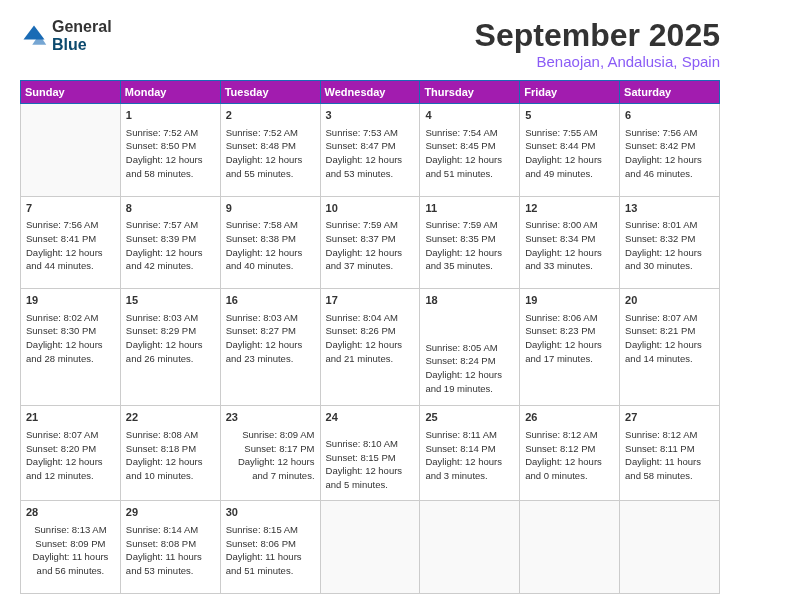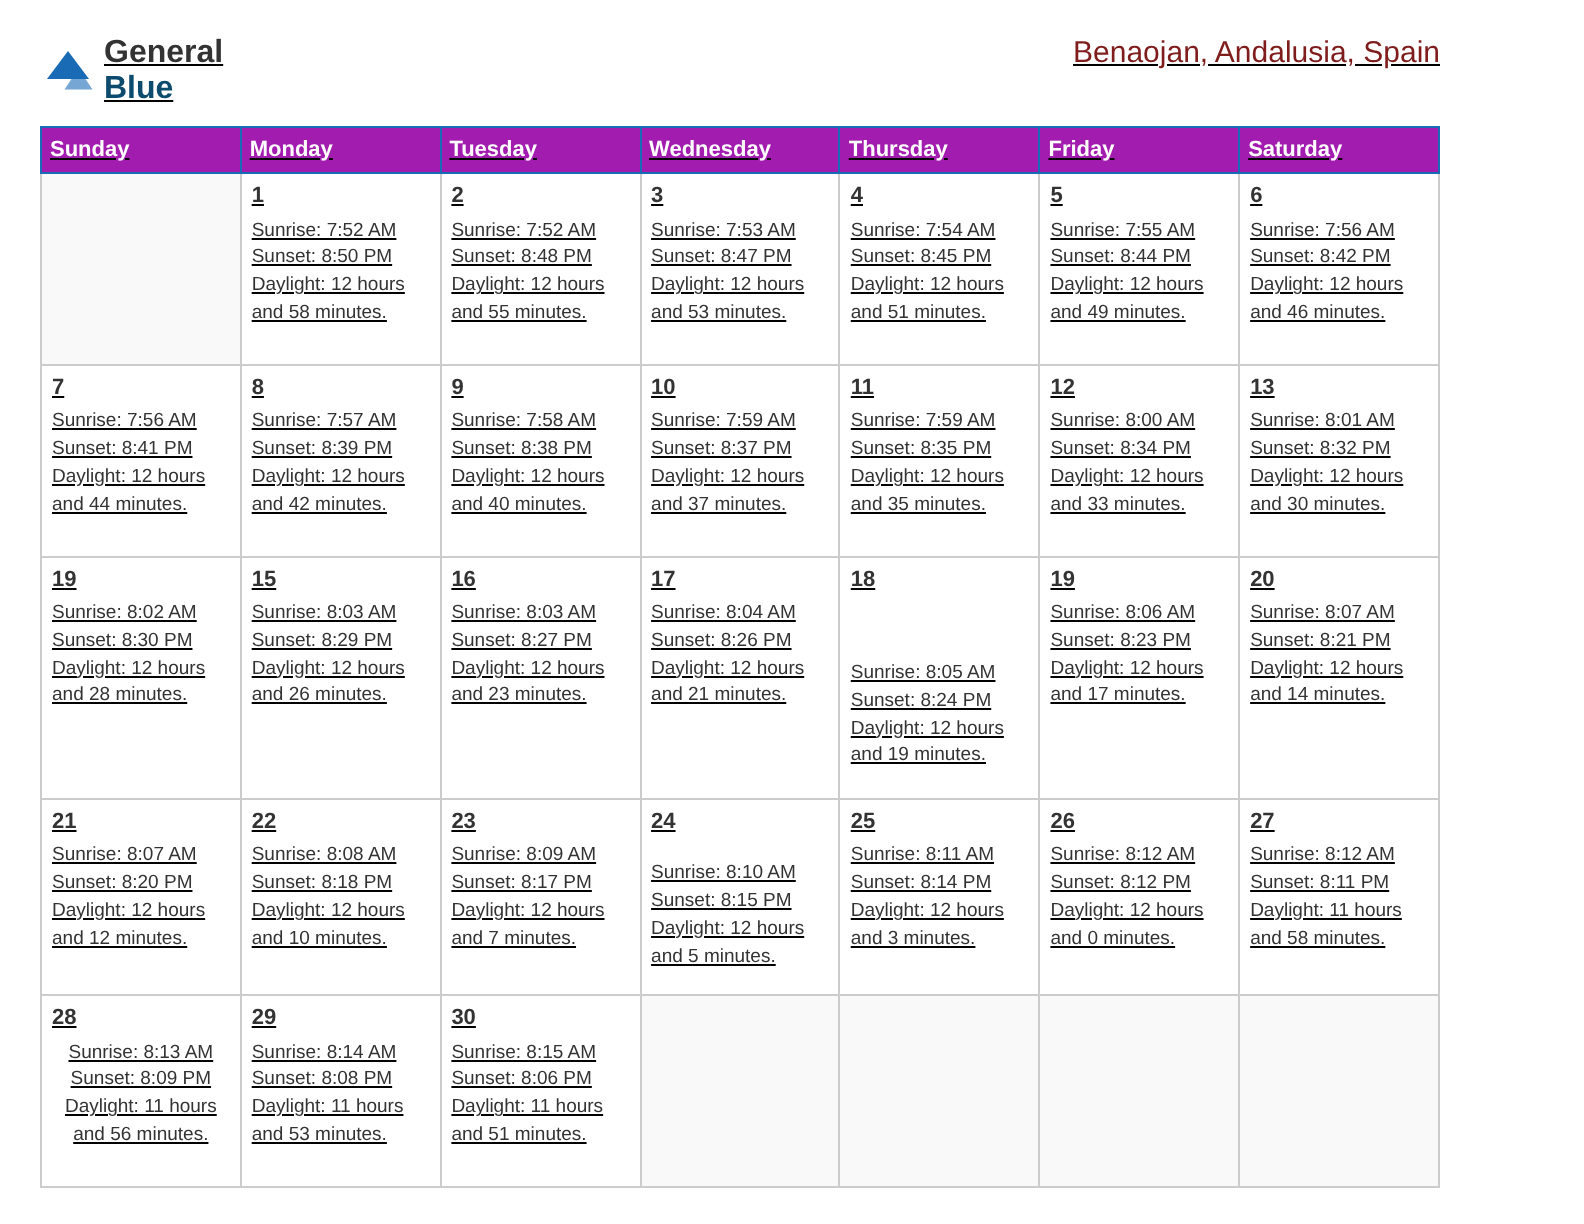--- a/index.html
+++ b/index.html
@@ -9,21 +9,20 @@
       font-family: Arial, sans-serif;
       background: #fff;
       overflow: hidden;
     }
     .page {
       width: 740px;
       height: 612px;
       padding: 18px 20px;
       display: flex;
       flex-direction: column;
-      text-decoration: underline;
     }
     .header {
       display: flex;
       justify-content: space-between;
       align-items: flex-start;
       margin-bottom: 10px;
     }
     .logo {
       display: flex;
       align-items: center;
@@ -52,21 +51,21 @@
       text-align: right;
     }
     .main-title {
       font-size: 32px;
       font-weight: bold;
       color: #333;
       line-height: 1.1;
     }
     .subtitle {
       font-size: 15px;
-      color: #7f1d1d;
+      color: #8b5cf6;
     }
     .calendar {
       flex: 1;
       border-collapse: collapse;
       width: 100%;
       font-size: 10.5px;
     }
     .calendar thead tr th {
       background-color: #a21caf;
       color: white;
@@ -109,20 +108,21 @@
       <svg class="logo-icon" viewBox="0 0 32 32" xmlns="http://www.w3.org/2000/svg">
         <polygon points="16,4 28,20 4,20" fill="#1a6bb5"></polygon>
         <polygon points="22,14 30,26 14,26" fill="#1a6bb5" opacity="0.6"></polygon>
       </svg>
       <div class="logo-text">
         <span class="logo-general">General</span>
         <span class="logo-blue">Blue</span>
       </div>
     </div>
     <div class="title-block">
+      <div class="main-title">September 2025</div>
       <div class="subtitle">Benaojan, Andalusia, Spain</div>
     </div>
   </div>
 
   <table class="calendar">
     <thead>
       <tr>
       <th>Sunday</th>
           <th>Monday</th>
           <th>Tuesday</th>
@@ -290,21 +290,21 @@
           </td>
           <td>
             <span class="day-num">22</span>
             <div class="day-info" style="white-space: pre-line;">Sunrise: 8:08 AM
 Sunset: 8:18 PM
 Daylight: 12 hours
 and 10 minutes.</div>
           </td>
           <td>
             <span class="day-num">23</span>
-            <div class="day-info" style="white-space: pre-line;">Sunrise: 8:09 AM
+            <div class="day-info" style="white-space: pre-line; text-align: right;">Sunrise: 8:09 AM
 Sunset: 8:17 PM
 Daylight: 12 hours
 and 7 minutes.</div>
           </td>
           <td>
             <span class="day-num">24</span>
             <div class="day-info" style="white-space: pre-line; margin-top: 11px;">Sunrise: 8:10 AM
 Sunset: 8:15 PM
 Daylight: 12 hours
 and 5 minutes.</div>

